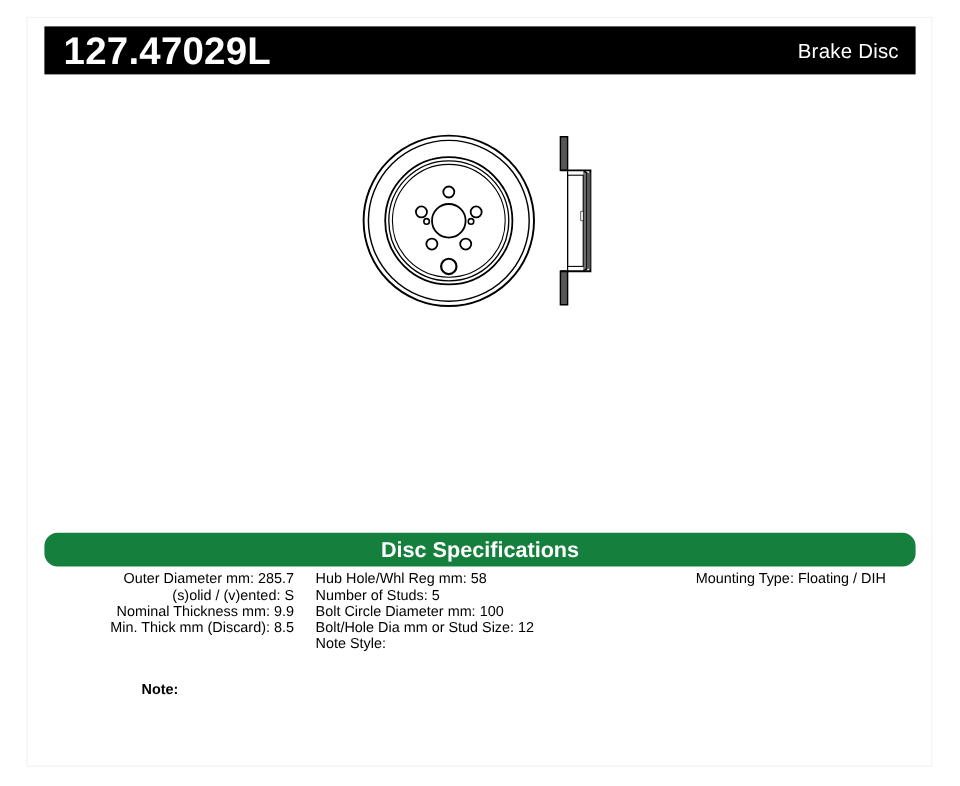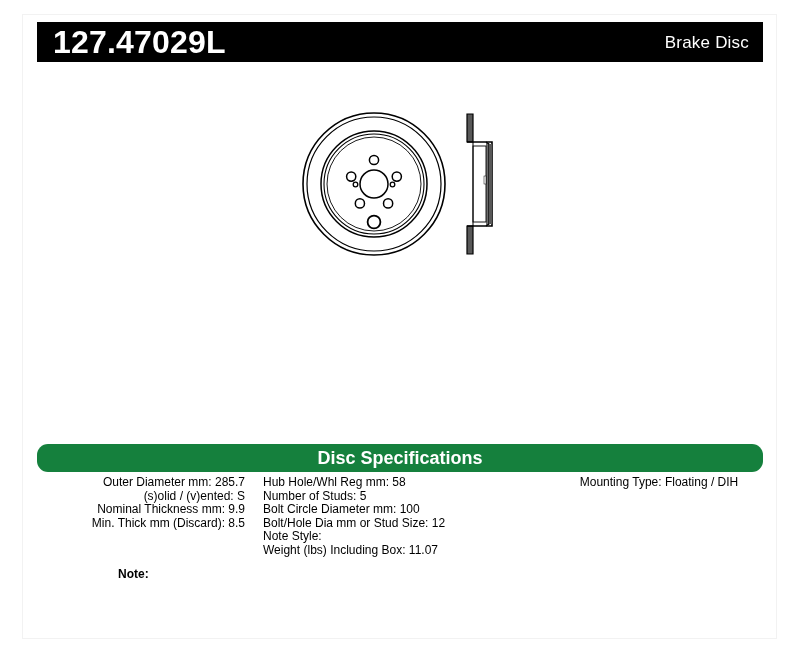--- a/index.html
+++ b/index.html
@@ -202,21 +202,20 @@
       <div class="spec-line">Nominal Thickness mm: 9.9</div>
       <div class="spec-line">Min. Thick mm (Discard): 8.5</div>
     </div>
 
     <div class="spec-col spec-col-middle">
       <div class="spec-line">Hub Hole/Whl Reg mm: 58</div>
       <div class="spec-line">Number of Studs: 5</div>
       <div class="spec-line">Bolt Circle Diameter mm: 100</div>
       <div class="spec-line">Bolt/Hole Dia mm or Stud Size: 12</div>
       <div class="spec-line">Note Style:</div>
-      <div class="spec-line">Weight (lbs) Including Box: 11.07</div>
     </div>
 
     <div class="spec-col spec-col-right">
       <div class="spec-line">Mounting Type: Floating / DIH</div>
     </div>
 
   </div>
 
   <div class="note-row">
     <span class="note-label">Note:</span>

